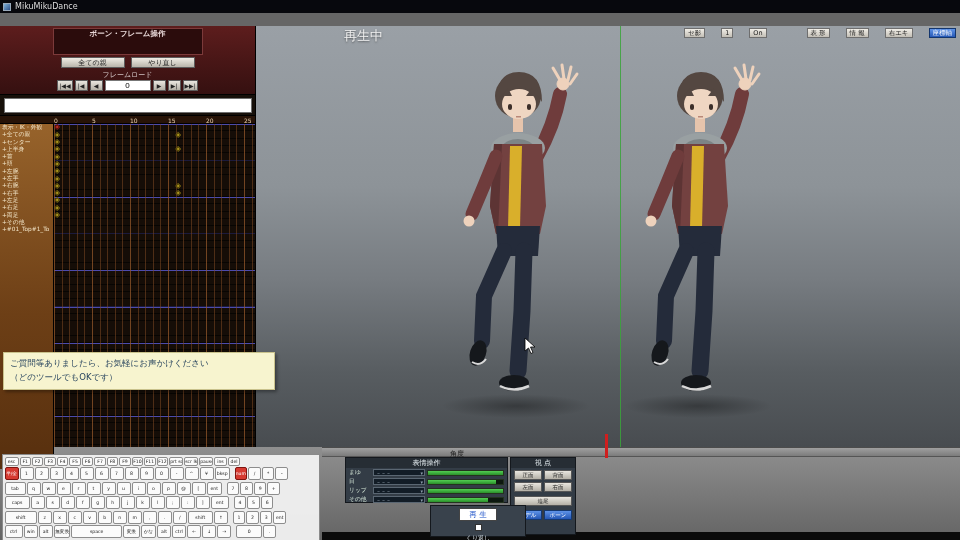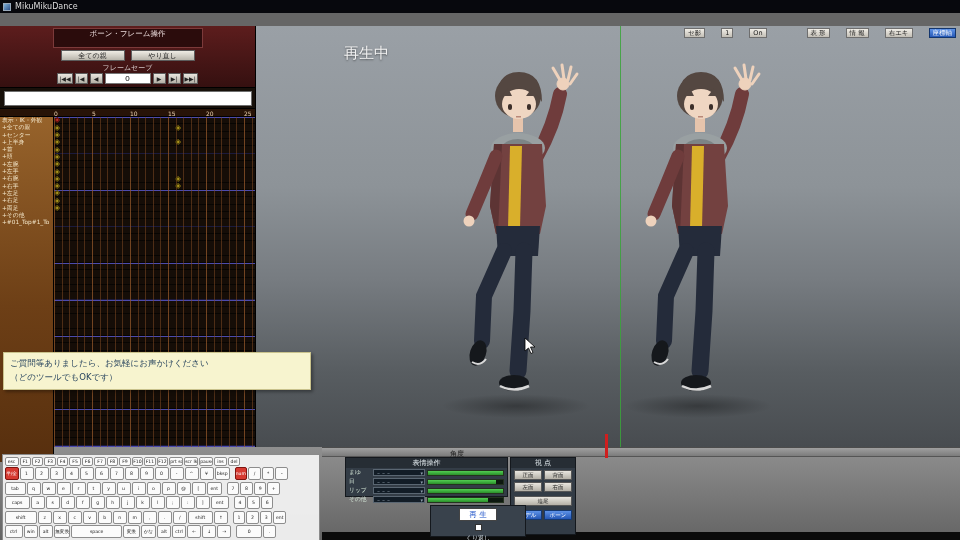--- a/index.html
+++ b/index.html
@@ -10,22 +10,22 @@
   .titlebar { position:absolute; left:0; top:0; width:960px; height:13px; background:#07080d;
               color:#ddd; display:flex; align-items:center; gap:4px; padding-left:3px; font-size:8px; }
   .appicon { width:8px; height:8px; background:linear-gradient(135deg,#7fb2d9,#2c4f86); border:1px solid #9ab; }
   .menubar { position:absolute; left:0; top:13px; width:960px; height:13px; background:#d8d5ce;
              border-bottom:1px solid #9a968e; display:flex; align-items:center; }
   .menuitem { padding:0 7px; font-size:8px; color:#151515; line-height:12px; }
 
   
   .leftpanel { position:absolute; left:0; top:26px; width:256px; height:421px; background:#17100a; border-right:1px solid #000; }
   .bonehead { background:linear-gradient(180deg,#5d1d1d,#351010); border-bottom:1px solid #000; padding:2px 0 2px 0; }
-  .bonetitle { margin:0 auto 2px auto; width:150px; height:20px; background:#2b0c0c; border:1px solid #7c3a3a;
-               color:#e9d9d9; text-align:center; font-size:7.5px; line-height:10px; }
+  .bonetitle { margin:0 auto 2px auto; width:150px; height:27px; background:#2b0c0c; border:1px solid #7c3a3a;
+               color:#e9d9d9; text-align:center; font-size:7.5px; line-height:10px;font-weight:bold; }
   .hbtnrow { display:flex; justify-content:center; gap:6px; margin:1px 0 2px 0; }
   .mbtn { width:64px; height:11px; background:linear-gradient(#efece4,#b9b5ab); border:1px solid #5c5c5c;
           font-size:7px; color:#222; text-align:center; line-height:10px; }
   .framelabel { text-align:center; color:#d8cccc; font-size:7px; height:9px; }
   .navrow { display:flex; justify-content:center; align-items:center; gap:2px; height:13px; }
   .nbtn { min-width:13px; height:11px; background:linear-gradient(#e9e6df,#b4b0a6); border:1px solid #5c5c5c;
           font-size:6px; color:#222; text-align:center; line-height:10px; padding:0 1px; }
   .frameinput { width:46px; height:11px; border:1px solid #777; background:#fff; font-size:8px; text-align:center; }
   .namebox { margin:3px 4px 2px 4px; width:248px; height:15px; background:#fff; border:1px solid #6f6f6f; }
 
@@ -46,21 +46,21 @@
   .bonerow { height:7.3px; font-size:5.8px; line-height:7.3px; color:#f3e6c9; padding-left:2px;
              white-space:nowrap; overflow:hidden; }
   .kf { position:absolute; width:4.4px; height:4.4px; transform:rotate(45deg);
         background:#b3991f; border:1px solid #4e4208; z-index:3; }
   .kf.red { background:#c23127; border-color:#5e100c; }
 
   
   .viewport { position:absolute; left:256px; top:26px; width:704px; height:421px;
     background:linear-gradient(180deg,#9aa0a6 0%,#8d9398 38%,#777c81 60%,#585d61 82%,#484c50 100%); }
   .axisY { position:absolute; left:364px; top:0; width:1px; height:100%; background:rgba(58,165,58,0.85); }
-  .playing { position:absolute; left:88px; top:18px; color:#f2f2f2; font-size:15px; text-shadow:0 1px 2px rgba(0,0,0,.5); }
+  .playing { position:absolute; left:88px; top:1px; color:#f2f2f2; font-size:13px; text-shadow:0 1px 2px rgba(0,0,0,.5); }
   .vtoolbar { position:absolute; top:2px; right:4px; display:flex; gap:16px; align-items:center; }
   .vbtn { height:10px; padding:0 3px; font-size:6.5px; line-height:9px; color:#1a1a1a;
           background:linear-gradient(#f0ede6,#c3bfb6); border:1px solid #6e6e6e; }
   .vbtn.active { background:linear-gradient(#5e93e8,#2457b5); color:#fff; border-color:#14366e; }
   .vgap { width:8px; }
   .shadow { position:absolute; width:150px; height:24px;
             background:radial-gradient(ellipse, rgba(0,0,0,0.32), rgba(0,0,0,0) 70%); }
   .char { position:absolute; width:150px; height:355px; top:25px; }
   .char.c1 { left:186px; } .char.c2 { left:368px; }
   .cursor { position:absolute; left:268px; top:312px; width:12px; height:16px; }
@@ -70,21 +70,21 @@
                background:linear-gradient(180deg,#8f8f8f,#646464); }
   .blackstrip { position:absolute; left:322px; top:532px; width:638px; height:8px; background:#0b0b0b; }
   .anglestrip { position:absolute; left:322px; top:447px; width:638px; height:10px;
                 background:linear-gradient(#a0a0a0,#7c7c7c); border-top:1px solid #4c4c4c; border-bottom:1px solid #555; }
   .anglelabel { position:absolute; left:128px; top:1px; font-size:7px; color:#1c1c1c; }
   .redmarker { position:absolute; left:283px; top:-14px; width:3px; height:24px; background:#cf1f1f; z-index:4; }
 
   .panel { position:absolute; border:1px solid #14181d; background:#333c46; color:#dfe8ee; }
   .ptitle { text-align:center; font-size:7px; color:#e8f0f4; height:10px; line-height:10px;
             background:rgba(0,0,0,0.25); }
-  .morph { left:345px; top:457px; width:163px; height:40px; }
+  .morph { left:345px; top:457px; width:163px; height:46px; }
   .mrow { display:flex; align-items:center; gap:2px; padding:0 3px; height:9px; }
   .mlabel { width:22px; font-size:5.8px; color:#cfe0d2; }
   .mdd { flex:0 0 52px; height:7px; background:#121c26; border:1px solid #5a6672; font-size:5px;
          color:#b9c9d6; line-height:6px; padding-left:2px; position:relative; }
   .ddarrow { position:absolute; right:1px; top:0; font-size:5px; color:#8fa0ae; }
   .mbar { flex:1; height:6px; background:#0d180f; border:1px solid #24321f; position:relative; }
   .mfill { position:absolute; left:0; top:0; bottom:0; background:linear-gradient(#53cf53,#2a8f2a); }
 
   .viewpanel { left:510px; top:457px; width:66px; height:78px; }
   .vgrid { display:flex; flex-wrap:wrap; gap:2px; justify-content:center; padding:2px; }
@@ -98,21 +98,21 @@
   .playbtn { width:38px; height:13px; background:#fff; border:1px solid #444; color:#1b50c8;
              font-size:7.5px; text-align:center; line-height:12px; }
   .chkbox { width:7px; height:7px; background:#fff; border:1px solid #333; }
   .chklabel { font-size:6px; color:#e2eaf0; }
   .smallbtn { flex:1; height:9px; font-size:5px; text-align:center; line-height:8px; color:#1c1c1c;
               background:linear-gradient(#e9e6df,#b4b0a6); border:1px solid #565656; }
 
   
   .note { position:absolute; z-index:5; background:#f7f4cf; border:1px solid #c9c28c;
           box-shadow:2px 2px 3px rgba(0,0,0,0.35); color:#1f3d5a; padding:3px 6px; }
-  .note1 { left:3px; top:352px; width:308px; height:38px; }
+  .note1 { left:3px; top:352px; width:272px; height:38px; }
   .note2 { left:3px; top:392px; width:212px; height:20px; }
   .noteline { font-size:8.5px; line-height:14px; white-space:nowrap; }
 
   
   .keyboard { position:absolute; left:2px; top:428px; width:318px; height:112px; z-index:6;
               background:rgba(243,243,243,0.94); border:1px solid #8a8a8a; padding:1px;margin-top:26px; }
   .krow { display:flex; margin-bottom:0.5px; }
   .kkey { height:13px; margin:0.5px; background:#fbfbfb; border:1px solid #8d8d8d; border-radius:2px;
           font-size:4.6px; color:#222; text-align:center; line-height:12px; overflow:hidden; white-space:nowrap; }
   .krow.fr .kkey { height:9px; line-height:8px; }
@@ -136,21 +136,21 @@
   </div>
 
 
   <div class="leftpanel">
     <div class="bonehead">
       <div class="bonetitle">ボーン・フレーム操作</div>
       <div class="hbtnrow">
         <span class="mbtn">全ての親</span>
         <span class="mbtn">やり直し</span>
       </div>
-      <div class="framelabel">フレームセーブ</div>
+      <div class="framelabel">フレームロード</div>
       <div class="navrow">
         <span class="nbtn">|◀◀</span>
         <span class="nbtn">|◀</span>
         <span class="nbtn">◀</span>
         <input class="frameinput" value="0" style="">
         <span class="nbtn">▶</span>
         <span class="nbtn">▶|</span>
         <span class="nbtn">▶▶|</span>
       </div>
     </div>

